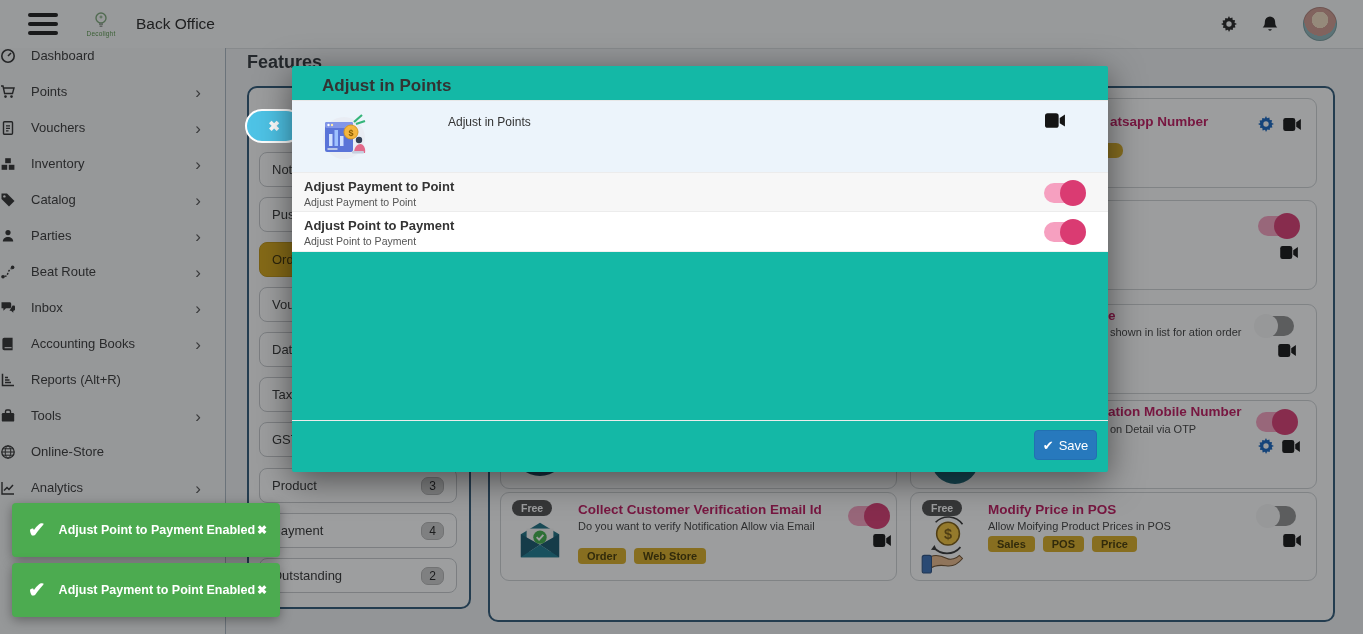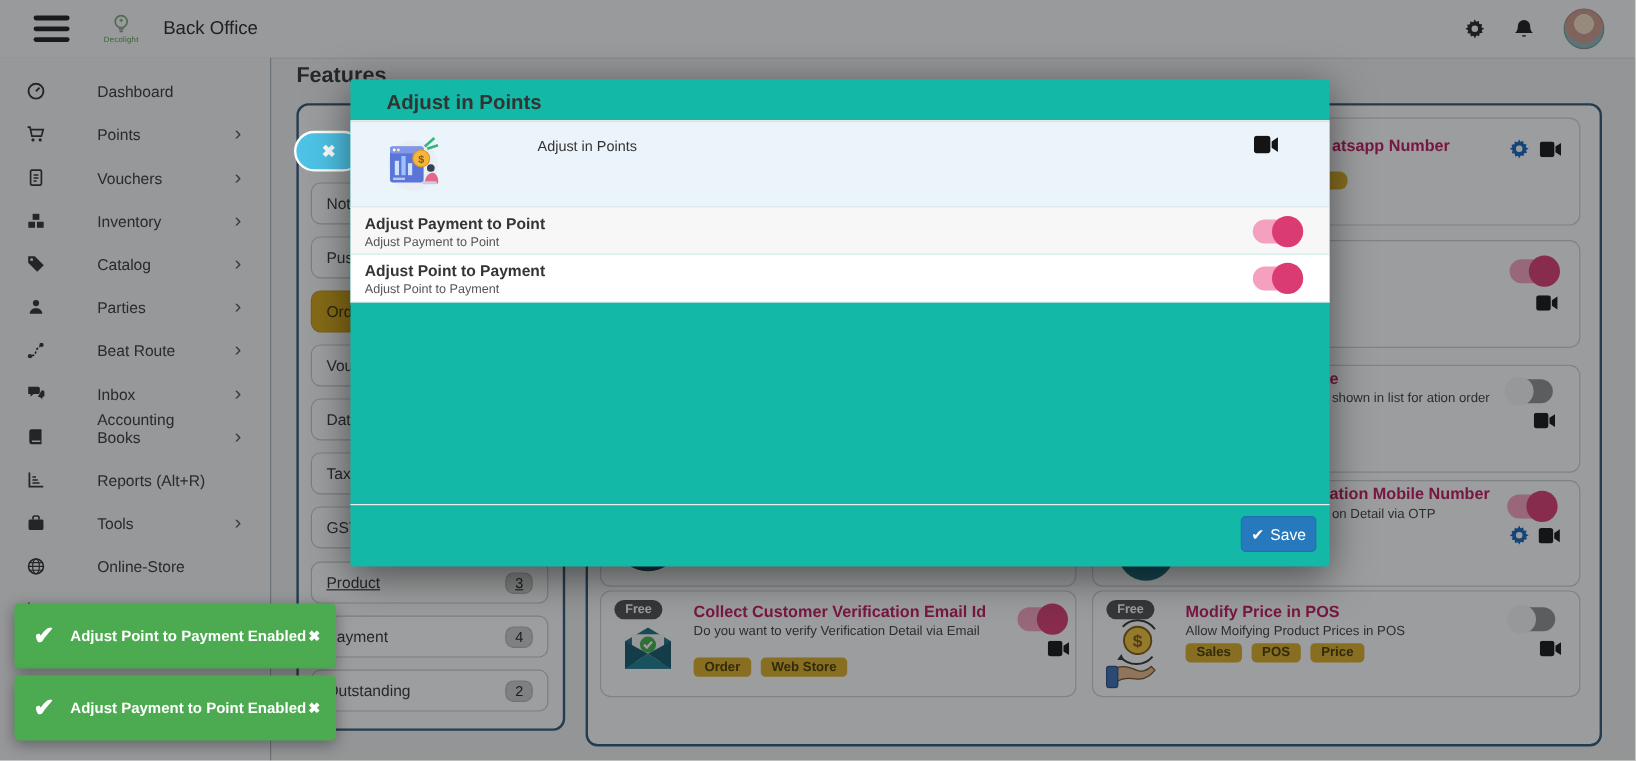--- a/index.html
+++ b/index.html
@@ -16,21 +16,21 @@
   .logo .brand-txt{font-size:6.5px;color:#57954b;margin-top:1px;letter-spacing:.2px;}
   .nav-title{margin-left:12px;font-size:15.5px;font-weight:400;color:#262626;}
   .nav-right{margin-left:auto;display:flex;align-items:center;gap:24px;margin-right:26px;}
   .avatar{width:34px;height:34px;border-radius:50%;
           background:radial-gradient(circle at 50% 38%,#f2dcc2 0 30%,#cf9990 31% 58%,#8fb6ba 59% 80%,#6f8d96 81%);
           box-shadow:0 0 0 1px rgba(0,0,0,.15) inset;cursor:pointer;}
 
   
   .sidebar{position:absolute;left:0;top:48px;width:225px;height:586px;background:#f3f4f5;
            border-right:1px solid #a9b6c0;z-index:1;}
-  .side-item{height:36px;display:flex;align-items:flex-end;padding-left:22px;cursor:pointer;gap:28px;}
+  .side-item{height:36px;display:flex;align-items:flex-start;cursor:pointer;}
   .side-item .lbl{font-size:13px;color:#373737;margin-left:15px;}
   .side-item .chev{margin-left:auto;margin-right:24px;font-size:17px;color:#555;line-height:1;}
   .sicon{width:16px;height:16px;flex:0 0 16px;}
 
   
   .page-head{position:absolute;left:247px;top:52px;font-size:18px;font-weight:700;color:#30353a;z-index:1;}
   .panel{position:absolute;border:2px solid #2e5676;border-radius:10px;background:#fbfcfc;z-index:1;}
   .pill{position:absolute;left:10px;width:198px;height:35px;background:#fff;border:1px solid #c6c9cc;
         border-radius:8px;display:flex;align-items:center;padding:0 12px;box-sizing:border-box;
         font-size:13px;color:#333;overflow:hidden;cursor:pointer;}
@@ -239,21 +239,21 @@
       </div>
     <div class="pill" style="top:244px;">
         <span>Dat</span>
       </div>
     <div class="pill" style="top:289px;">
         <span>Tax</span>
       </div>
     <div class="pill" style="top:334px;">
         <span>GST</span>
       </div>
-    <div class="pill" style="top:380px;text-decoration:underline;">
+    <div class="pill" style="top:380px;">
         <span>Product</span>
         <span class="num-badge">3</span>
       </div>
     <div class="pill" style="top:425px;">
         <span>Payment</span>
         <span class="num-badge">4</span>
       </div>
     <div class="pill" style="top:470px;">
         <span>Outstanding</span>
         <span class="num-badge">2</span>
@@ -311,21 +311,21 @@
   <div class="free" style="left:512px;top:500px;z-index:1;">Free</div>
   <svg class="abs" style="left:518px;top:520px;z-index:1;" width="44" height="42" viewBox="0 0 46 42">
     <path d="M3 14 23 2l20 12v24H3z" fill="#1d6e80"></path>
       <rect x="9" y="8" width="28" height="24" fill="#f5f5f5"></rect>
     <path d="M3 14v24l20-13zM43 14v24L23 25z" fill="#15566b"></path>
       <path d="M3 38l20-13 20 13z" fill="#1d7b90"></path>
     <circle cx="23" cy="17" r="7" fill="#3fae49"></circle>
       <path d="M19.5 17l2.5 2.5 4.5-5" stroke="#fff" stroke-width="2" fill="none"></path>
   </svg>
   <div class="ct" style="left:578px;top:502px;z-index:1;">Collect Customer Verification Email Id</div>
-  <div class="cd" style="left:578px;top:520px;z-index:1;">Do you want to verify Verification Detail via Email</div>
+  <div class="cd" style="left:578px;top:520px;z-index:1;">Do you want to verify Notification Allow via Email</div>
   <div class="abs" style="left:578px;top:546px;z-index:1;">
     <span class="tag">Order</span><span class="tag">Web Store</span>
   </div>
   <div class="tg on" style="left:848px;top:506px;z-index:1;"></div>
   <svg class="abs vid" style="left:873px;top:534px;z-index:1;" width="19" height="13" viewBox="0 0 20 14">
       <rect width="13" height="14" rx="2.5" fill="#141414"></rect>
       <path d="M14 4.5 19 1.2v11.6L14 9.5z" fill="#141414"></path>
     </svg>
 
   <div class="card" style="left:910px;top:492px;width:405px;height:87px;"></div>

